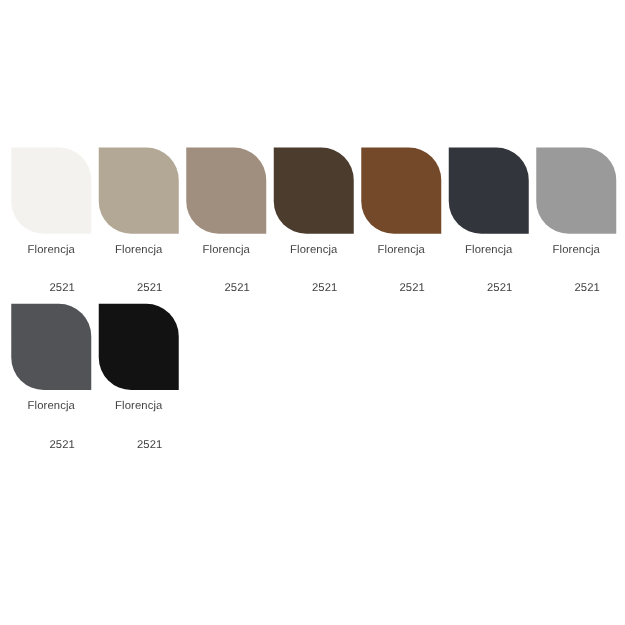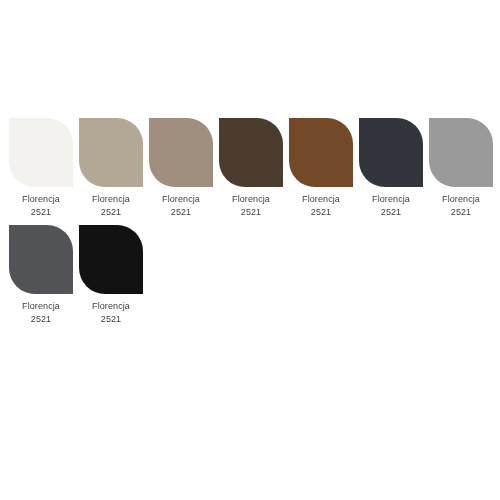--- a/index.html
+++ b/index.html
@@ -54,24 +54,25 @@
     line-height: 13px;
   }
 
   .swatch-name,
   .swatch-code {
     display: block;
     font-size: 9px;
     color: #3f3f3f;
     letter-spacing: 0.1px;
     white-space: nowrap;
+    text-align: right;
   }
 
   .swatch-code {
-    margin-top: 0;
+    margin-top: 18px;
   }
 </style>
 </head>
 <body style="background: rgb(255, 255, 255);">
 
 <div id="swatch-gallery">
     <div class="swatch-row">
       <div class="swatch-cell">
         <div class="swatch-chip" style="background-color: rgb(244, 242, 238);"></div>
         <div class="swatch-caption">

